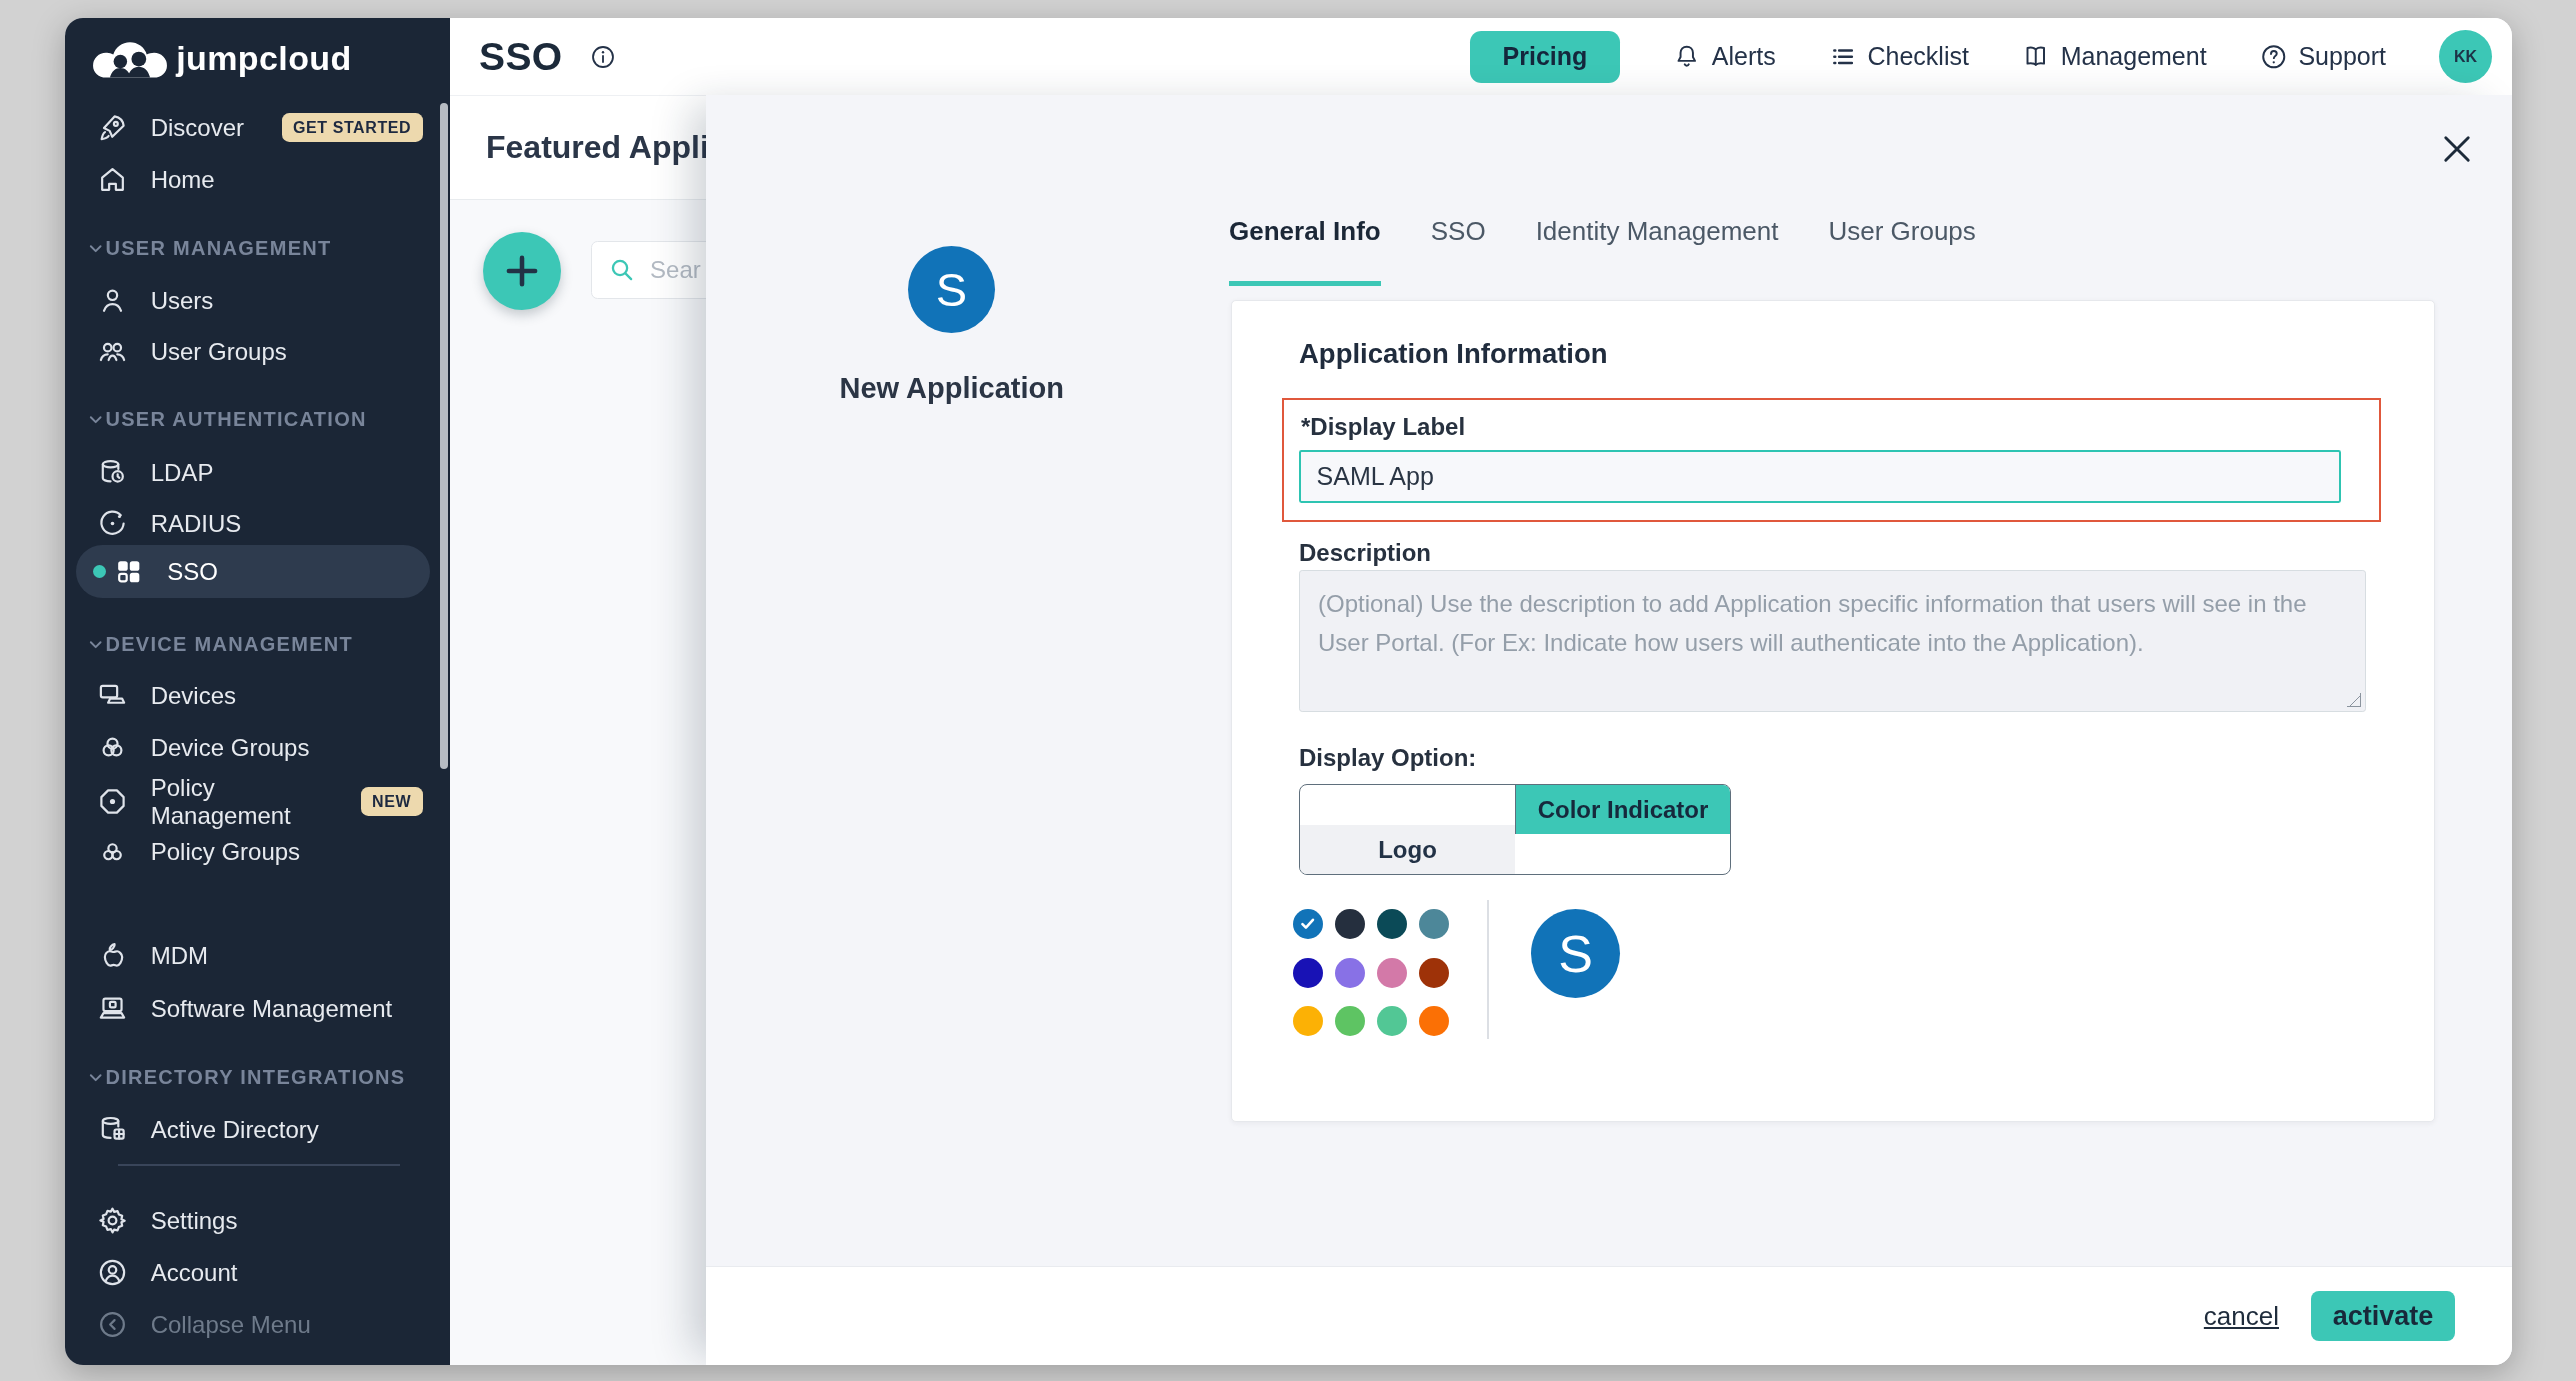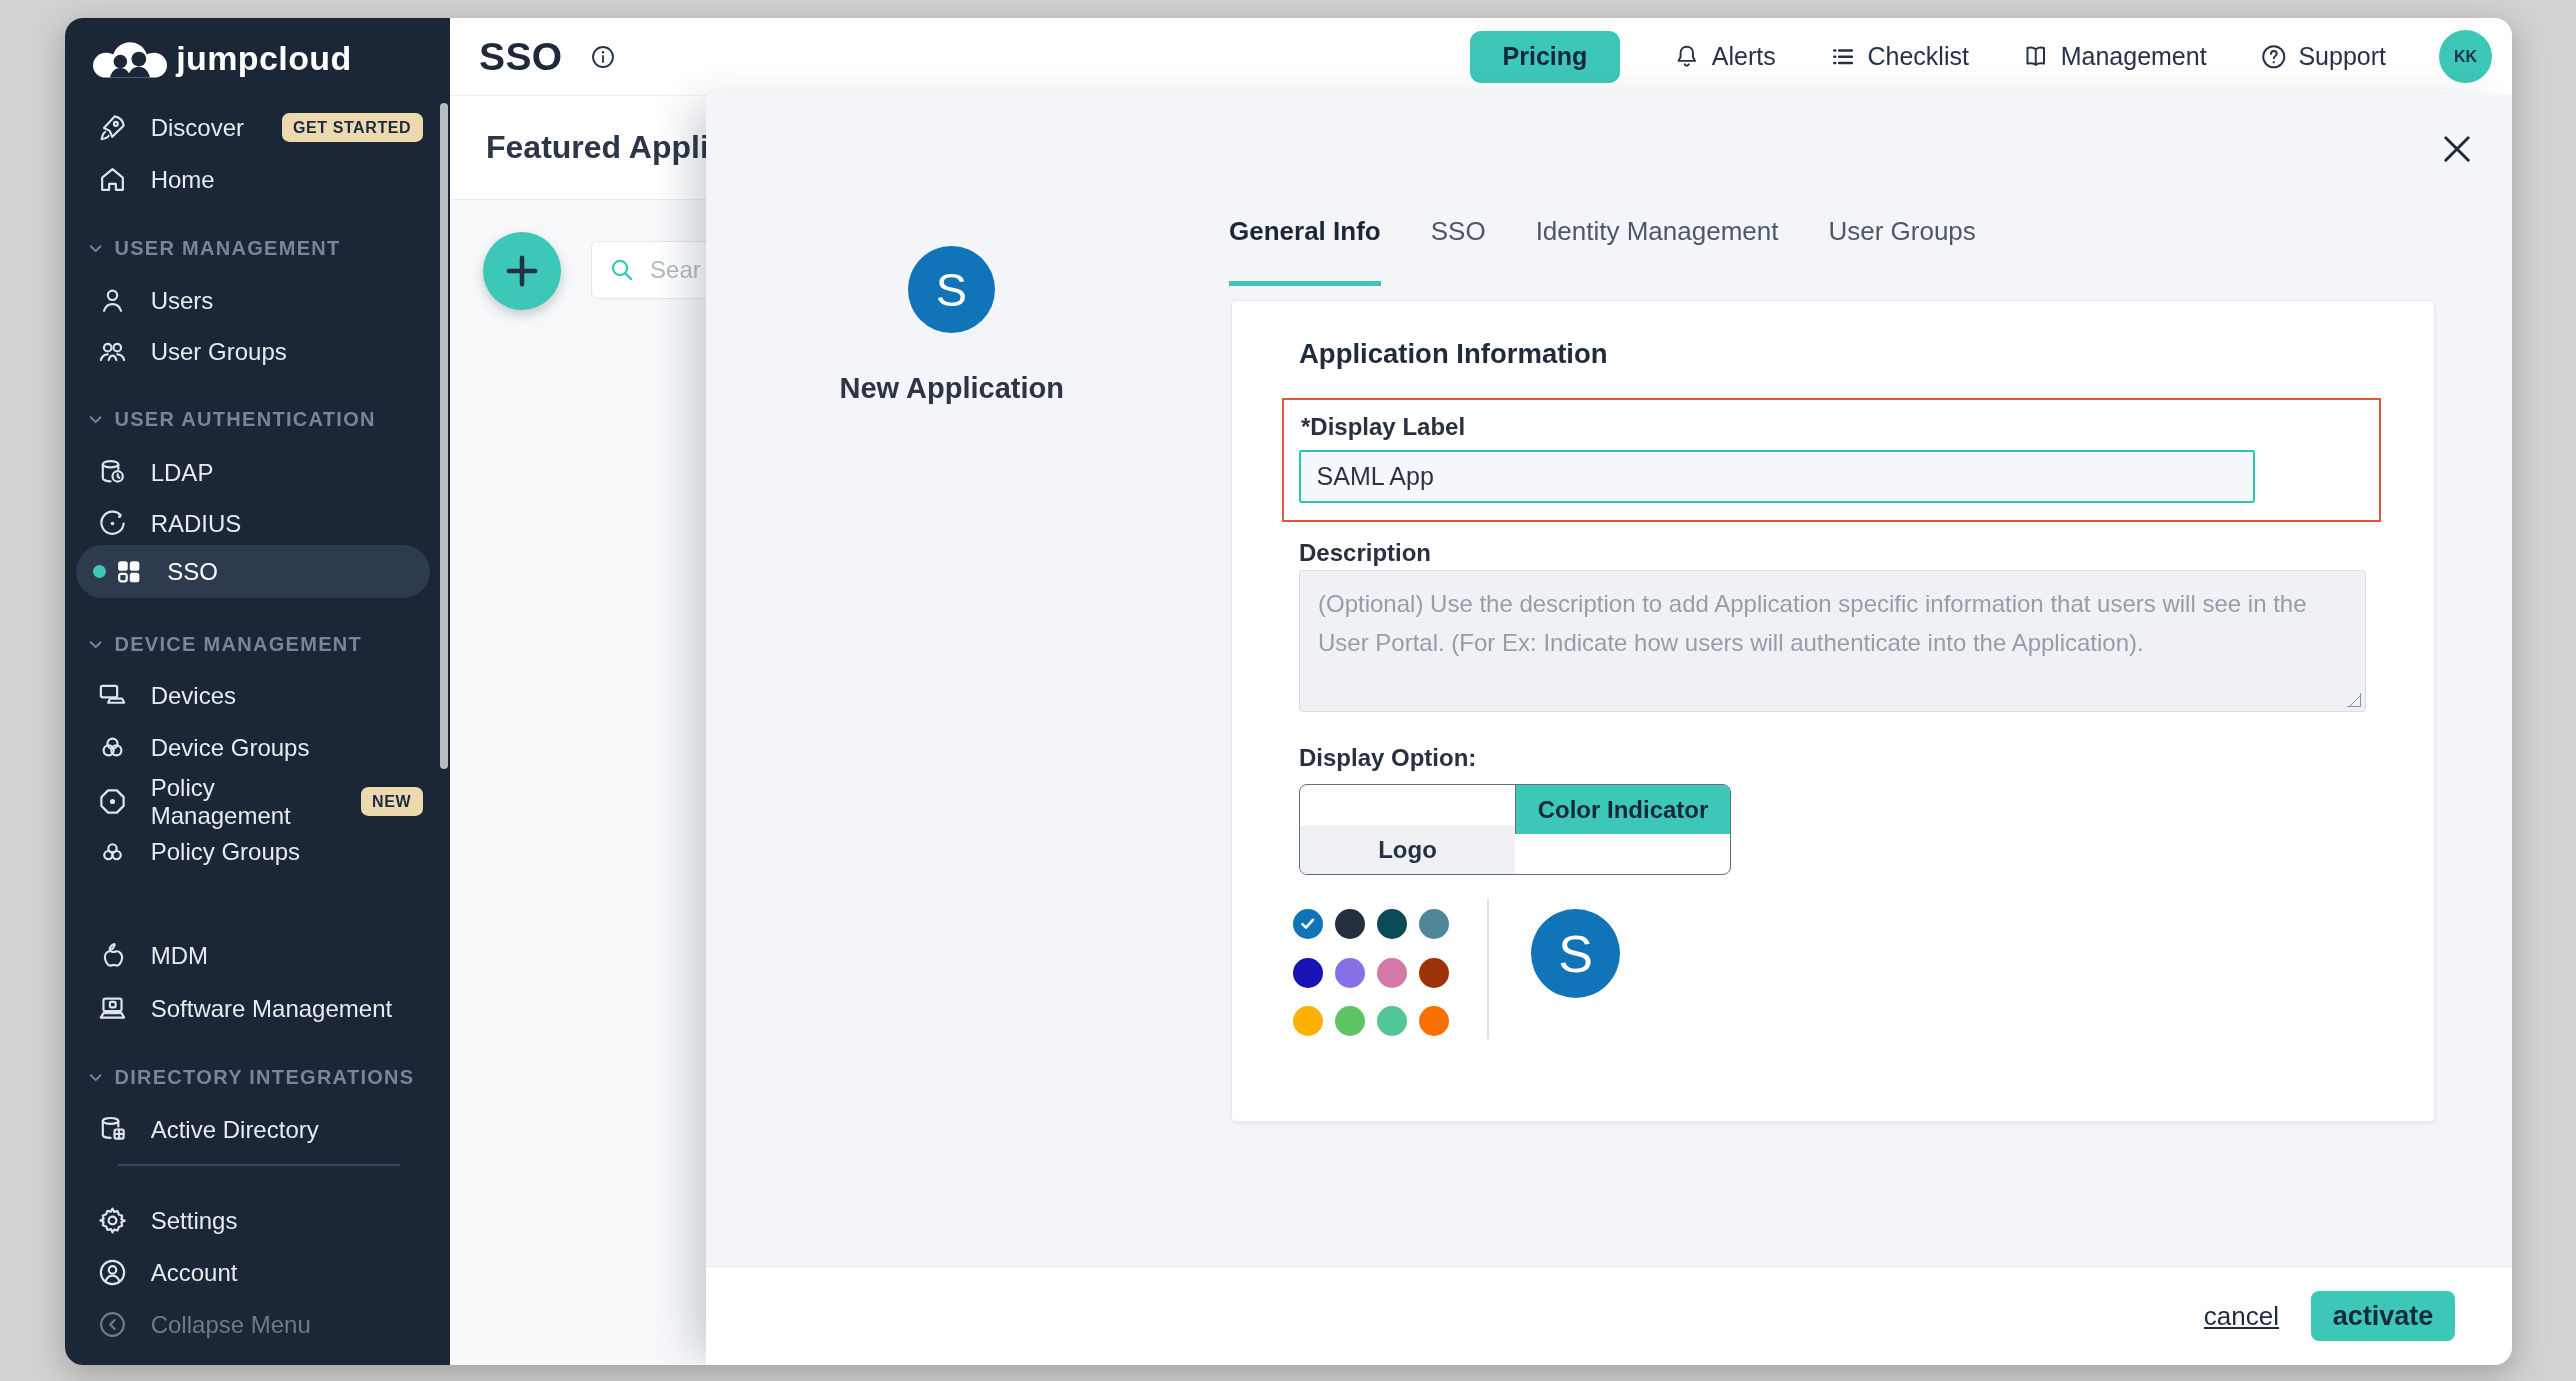--- a/index.html
+++ b/index.html
@@ -19,21 +19,21 @@
   
   .sidebar{position:absolute; left:0; top:0; bottom:0; width:385px; background:var(--navy); color:#e7eaef;}
   .logo-row{position:absolute; left:27.5px; top:21px; display:flex; align-items:flex-start; gap:9.7px;}
   .logo-mark{width:74px;height:45px;}
   .logo-text{font-size:34px; font-weight:700; color:#fff; letter-spacing:0.4px;}
   .nav-item{position:absolute; left:32px; right:27.5px; height:45px; display:flex; align-items:center; gap:22.7px;
             font-size:24px; color:#e7eaef; cursor:pointer;}
   .nicon{width:31px; height:31px; flex:0 0 31px; color:#dfe3ea; display:flex; align-items:center; justify-content:center;}
   .badge{margin-left:auto; background:var(--tan); color:#1d2940; font-size:16px; font-weight:700;
          letter-spacing:0.6px; padding:5.7px 11.3px; border-radius:7.3px;}
-  .sec-head{position:absolute; left:21px; height:27.5px; display:flex; align-items:center; gap:9px;
+  .sec-head{position:absolute; left:21px; height:27.5px; display:flex; align-items:center; gap:0;
             color:#79859A; font-size:20px; font-weight:700; letter-spacing:1.3px; cursor:pointer;}
   .chev{width:19.4px;height:19.4px;color:#79859A;}
   .nav-active{position:absolute; left:10.5px; width:354px; height:53px; top:527px; background:#2E3B4E;
               border-radius:27.5px; display:flex; align-items:center; cursor:pointer;}
   .active-dot{width:13px;height:13px;border-radius:50%;background:var(--accent);margin-left:17px;}
   .nav-active .nicon{margin-left:7.3px;}
   .nav-active .nlabel{margin-left:23.5px;font-size:24px;color:#fff;}
   .side-divider{position:absolute; left:53px; width:282px; height:1.6px; top:1146px; background:#39455a;}
   .muted{color:#6E7A8A;}
   .muted .nicon{color:#6E7A8A;}
@@ -78,21 +78,21 @@
   .tabs{position:absolute; left:523px; top:121px; display:flex; gap:50px;}
   .tab{font-size:26px; font-weight:500; color:#4B5866; padding-bottom:34px; cursor:pointer; white-space:nowrap;}
   .tab.active{font-weight:700; color:#1B2737; border-bottom:5.7px solid var(--accent);}
 
   .card{position:absolute; left:525px; top:205px; width:1204px; height:822px; background:#fff;
         border:0.8px solid #e6e8ec; border-radius:4.9px; box-shadow:0 1.6px 4.9px rgba(30,40,60,.05);}
   .card-heading{position:absolute; left:67px; top:37px; font-size:27.5px; font-weight:700; color:#202C3D;}
   .field-label{font-size:24px; font-weight:600; color:#27313F;}
   .red-box{position:absolute; left:50px; top:97px; width:1099px; height:124px; border:2.4px solid var(--red);}
   .red-box .field-label{position:absolute; left:17px; top:13px;}
-  .display-input{position:absolute; left:14.6px; top:50px; width:956px; height:53px; border:2.4px solid #2EC4B2;
+  .display-input{position:absolute; left:14.6px; top:50px; width:1042px; height:53px; border:2.4px solid #2EC4B2;
                  border-radius:2.4px; background:#f7f8fb; font-size:25px; color:#2A3544; padding-left:16px;
                  font-family:inherit; outline:none;}
   .desc-label{position:absolute; left:67px; top:238px;}
   .desc-wrap{position:absolute; left:67px; top:269px; width:1067px; height:142px;}
   .desc-area{width:100%; height:100%; background:#f0f1f5; border:1.6px solid #d7dde1; border-radius:3.2px;
              font-size:24px; line-height:39px; color:#6f7884; padding:13px 18px; font-family:inherit; resize:none; outline:none;}
   .desc-area::placeholder{color:#949EA9;}
   .resize-grip{position:absolute; right:4.9px; bottom:4.9px; width:14.6px; height:14.6px; pointer-events:none;
                border-right:1.6px solid #8b949e; border-bottom:1.6px solid #8b949e;
                background:linear-gradient(135deg, transparent 58%, #8b949e 58%, #8b949e 64%, transparent 64%);}

